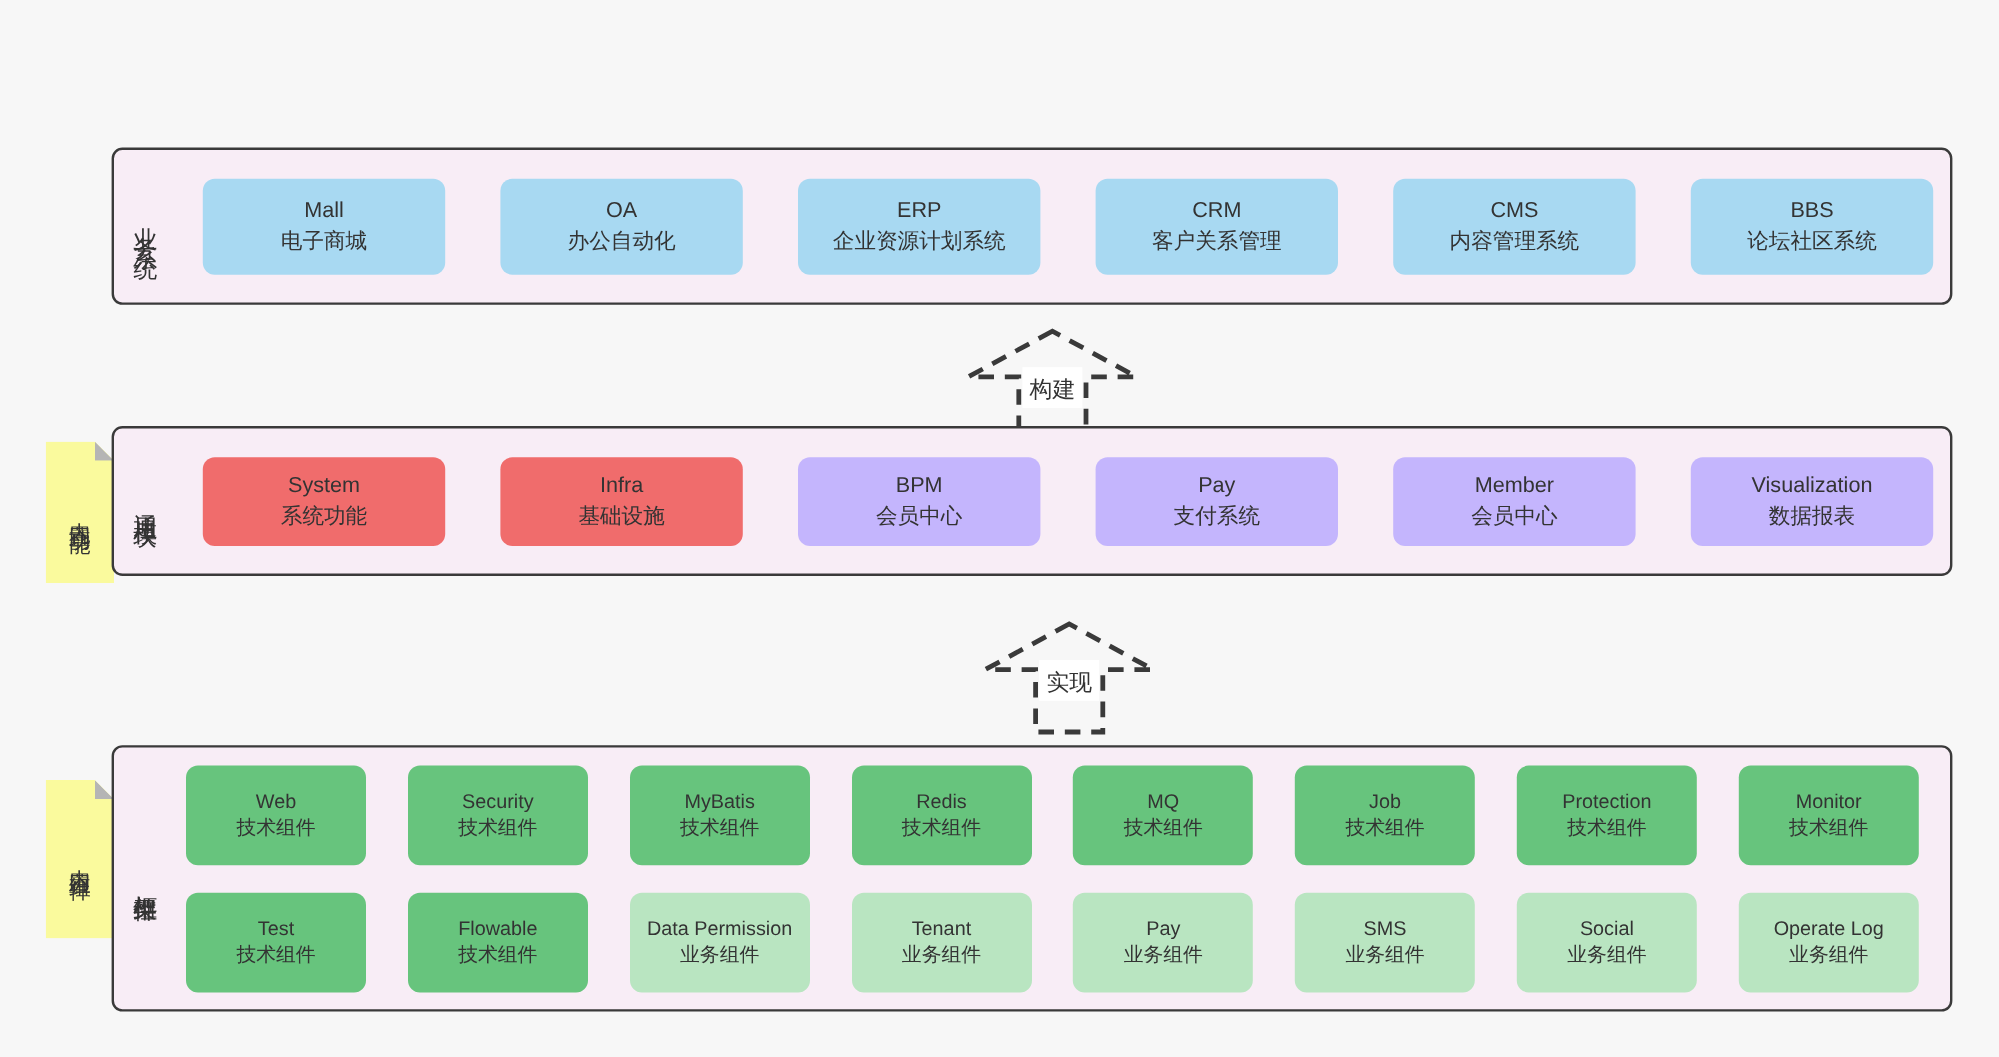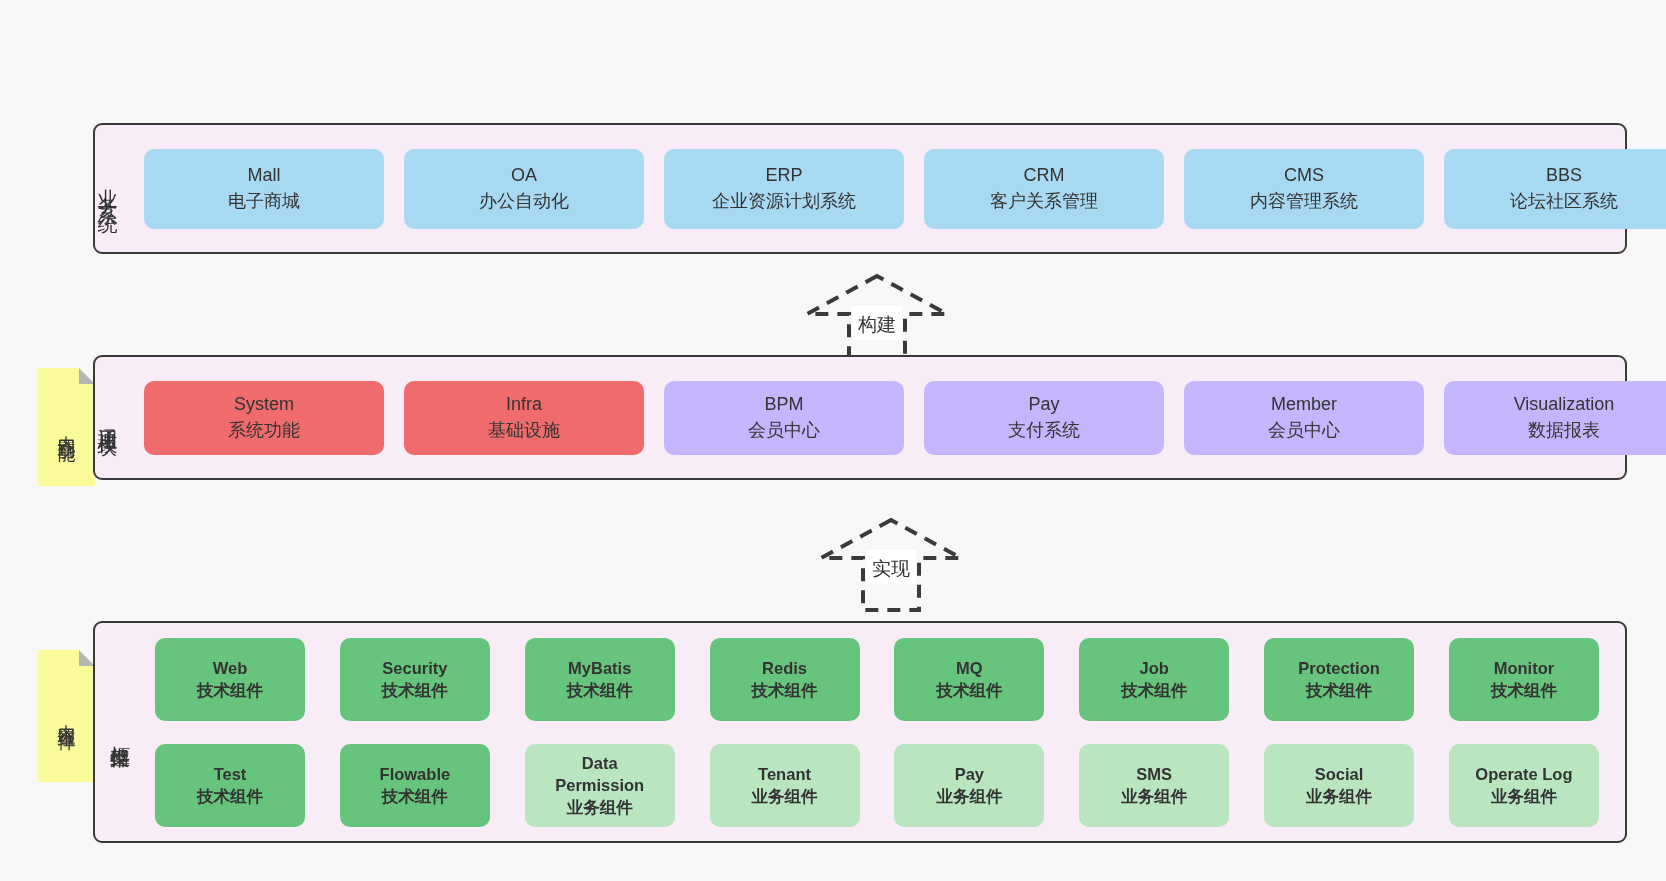--- a/index.html
+++ b/index.html
@@ -66,24 +66,24 @@
   
   .box {
     border-radius:10px;
     display:flex;
     flex-direction:column;
     align-items:center;
     justify-content:center;
     text-align:center;
     line-height:1.4;
   }
-  .box-lg { width:240px; font-size:18px;margin-left:20px; }
+  .box-lg { width:202px; font-size:18px;margin-left:20px; }
   #section-business .box-lg { height:80px; }
   #section-modules  .box-lg { height:74px; }
-  .box-sm { width:150px; height:83px; font-size:16.5px; padding:5px 12px; line-height:1.35;font-weight:bold; }
+  .box-sm { width:150px; height:83px; font-size:16.5px; padding:5px 12px; line-height:1.35; }
 
   .box-blue       { background:#a8d9f2; }
   .box-red        { background:#f06c6c; }
   .box-pink       { background:#c4b5fd; }
   .box-green      { background:#67c47d; }
   .box-lightgreen { background:#b9e5c1; }
 
   
   .sticky {
     position:absolute;

